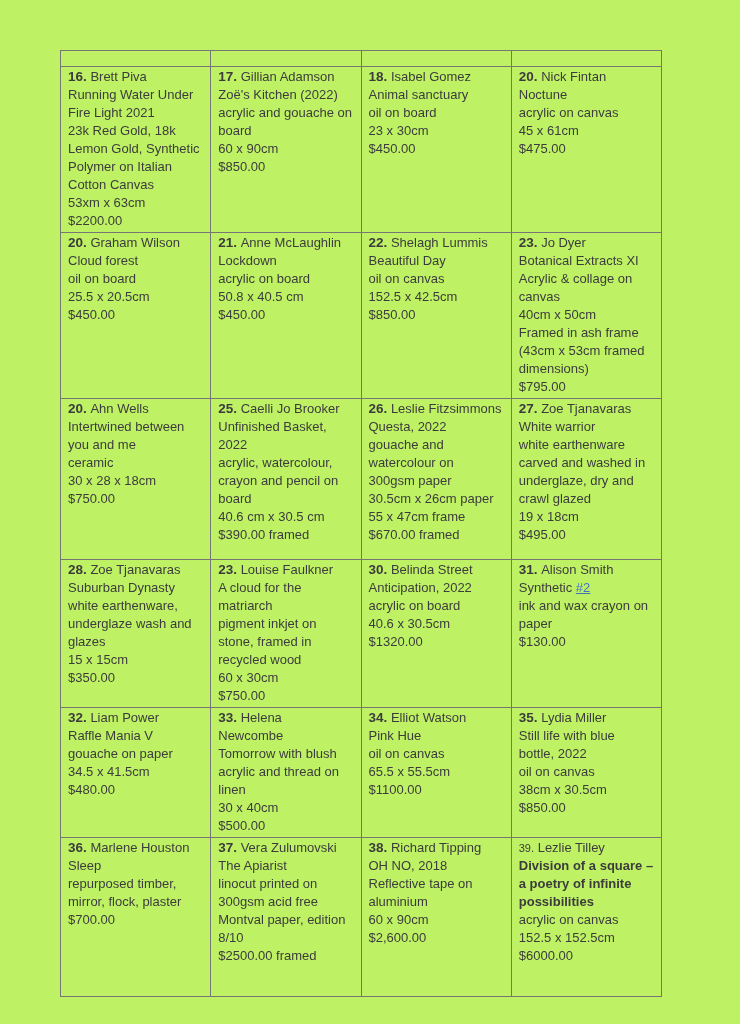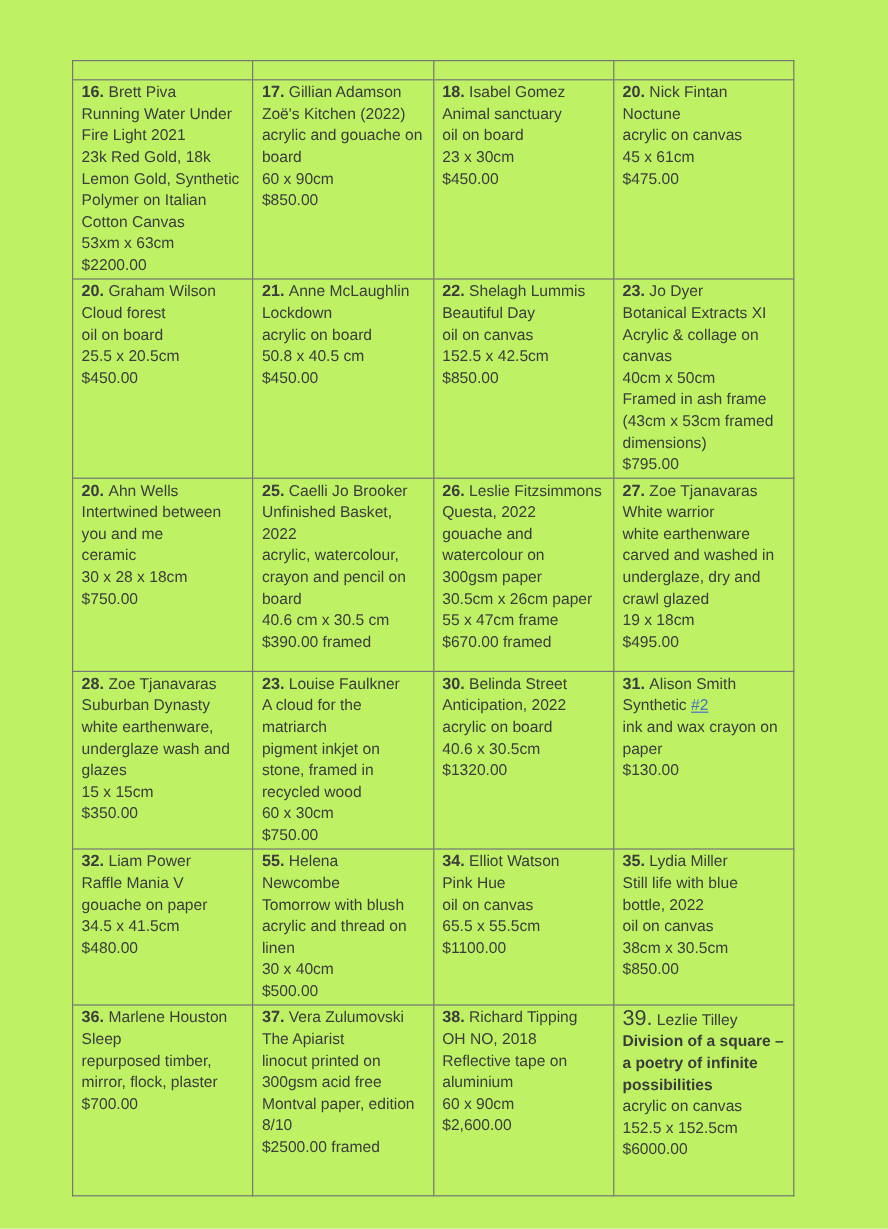--- a/index.html
+++ b/index.html
@@ -37,21 +37,21 @@
   tr.header-row td {
     height: 15px;
     padding: 0;
   }
   .num {
     font-weight: 700;
     font-size: 13.5px;
   }
   .num.normal {
     font-weight: 400;
-    font-size: 18px;
+    font-size: 11px;
   }
   .lines {
     white-space: pre-line;
   }
   .bold-line {
     font-weight: 700;
     text-align: right;
   }
   a.cell-link {
     color: #4472c4;
@@ -217,21 +217,21 @@
         </tr>
         <tr style="height: 122px;">
           <td>
             <div><span class="num">32.</span><span>&nbsp;Liam Power</span></div>
             <div class="lines">Raffle Mania V
 gouache on paper
 34.5 x 41.5cm
 $480.00</div>
           </td>
           <td>
-            <div><span class="num">55.</span><span>&nbsp;Helena</span></div>
+            <div><span class="num">33.</span><span>&nbsp;Helena</span></div>
             <div class="lines">Newcombe
 Tomorrow with blush
 acrylic and thread on
 linen
 30 x 40cm
 $500.00</div>
           </td>
           <td>
             <div><span class="num">34.</span><span>&nbsp;Elliot Watson</span></div>
             <div class="lines">Pink Hue

